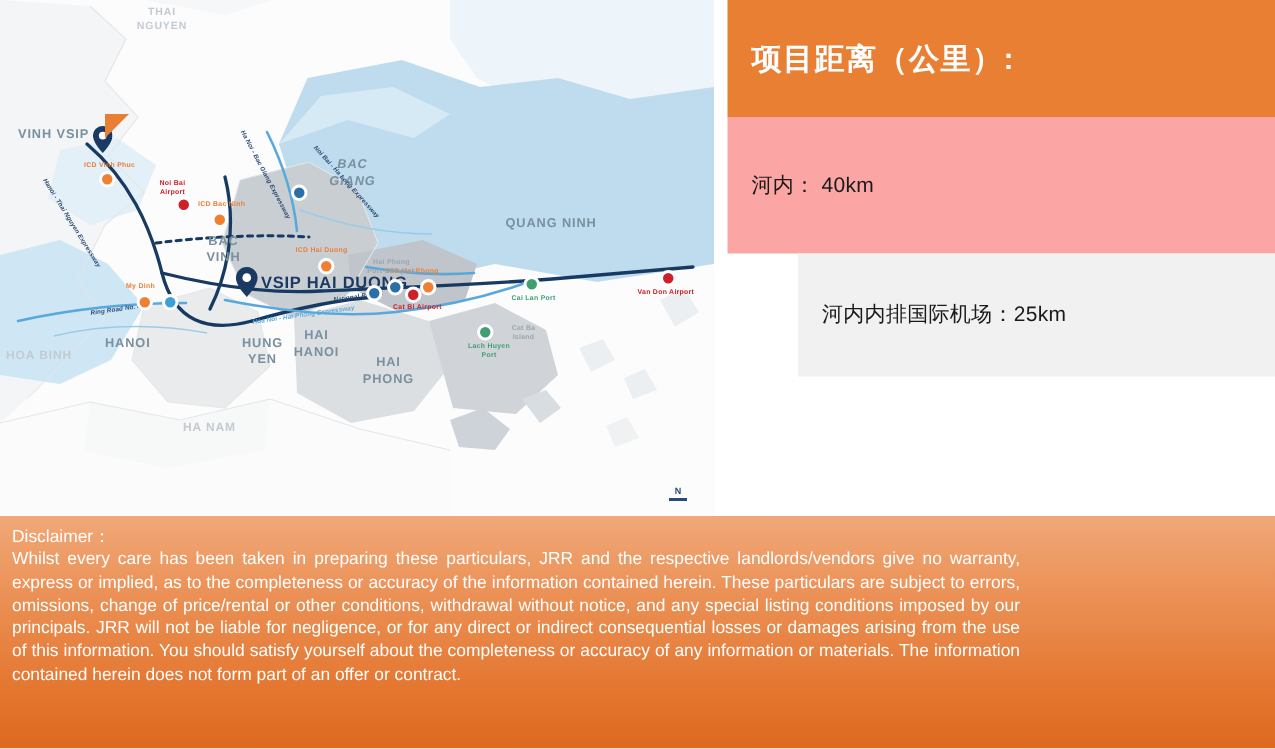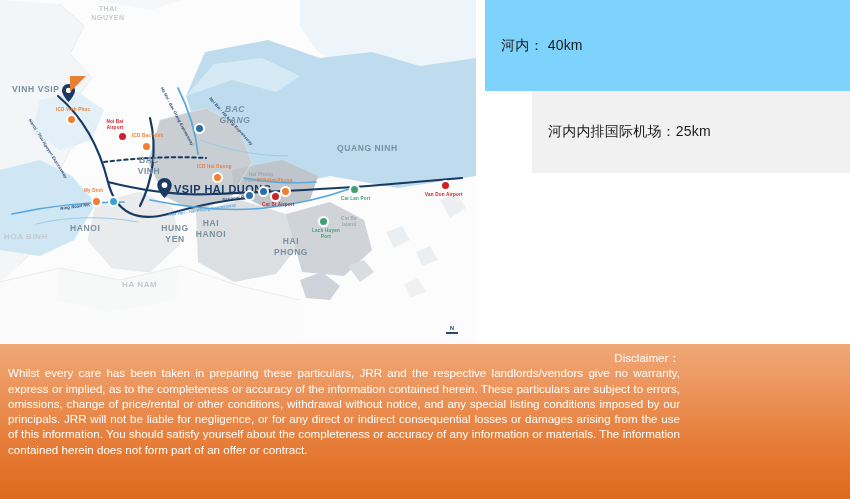--- a/index.html
+++ b/index.html
@@ -80,35 +80,35 @@
     width:100%; height:78px; background:#e97f33;
     display:flex; align-items:center; padding-left:16px;
   }
   #dist-header .h-text {
     color:#ffffff; font-size:20px; font-weight:bold; letter-spacing:1px;
   }
   .dist-row {
     width:100%; display:flex; align-items:center; padding-left:16px;
   }
   .dist-row .r-text { font-size:14px; color:#1a1a1a; letter-spacing:.2px; }
-  .row-a { background:#7dd3fc; }
+  .row-a { background:#fca5a5; }
   .row-b { background:#f1f1f1; }
 
   
   #disclaimer {
     position:absolute; left:0; top:344px; width:850px; height:155px;
     background: linear-gradient(to bottom, #f0a878 0%, #eb9055 35%, #e4762f 75%, #dd6a1e 100%);
     overflow:hidden;
   }
   #disc-text {
     position:absolute; left:8px; top:6px; width:672px;
     color:#ffffff; font-size:11.6px; line-height:15.3px;
     text-align: justify;
   }
-  #disc-title { display:block; text-align:right; }
+  #disc-title { display:block; text-align:left; }
   #disc-body  { display:block; text-align: justify; text-align-last: left; }
 </style>
 </head>
 <body>
 
 <div id="page">
 
   <div id="map-panel">
 
     <svg id="map-svg" viewBox="0 0 476 344">
@@ -177,21 +177,21 @@
       </g>
     </svg>
 
     <div class="map-label lbl-province" style="left:12px; top:84px;">VINH VSIP</div>
     <div class="map-label lbl-province" style="left:213px; top:104px; width:44px; line-height:11px; white-space:normal;font-style:italic;">BAC GIANG</div>
     <div class="map-label lbl-province" style="left:130px; top:155px; width:38px; line-height:11px; white-space:normal;">BAC VINH</div>
     <div class="map-label lbl-province" style="left:337px; top:143px;">QUANG NINH</div>
     <div class="map-label lbl-province" style="left:70px; top:223px;">HANOI</div>
     <div class="map-label lbl-province" style="left:126px; top:223px; width:42px; line-height:11px; white-space:normal;margin-left:28px;">HUNG YEN</div>
     <div class="map-label lbl-province" style="left:190px; top:218px; width:42px; line-height:11px; white-space:normal;">HAI HANOI</div>
-    <div class="map-label lbl-province" style="left:238px; top:236px; width:42px; line-height:11px; white-space:normal;margin-left:32px;">HAI PHONG</div>
+    <div class="map-label lbl-province" style="left:238px; top:236px; width:42px; line-height:11px; white-space:normal;">HAI PHONG</div>
     <div class="map-label lbl-faint" style="left:122px; top:280px;">HA NAM</div>
     <div class="map-label lbl-faint" style="left:4px; top:232px;">HOA BINH</div>
     <div class="map-label lbl-faint" style="left:88px; top:4px; width:40px; line-height:9px; white-space:normal; font-size:7px;">THAI NGUYEN</div>
 
     <div class="map-label lbl-small lbl-orange" style="left:56px; top:107px;">ICD Vinh Phuc</div>
     <div class="map-label lbl-small lbl-red" style="left:100px; top:119px; width:30px; line-height:5.5px; white-space:normal;">Noi Bai Airport</div>
     <div class="map-label lbl-small lbl-orange" style="left:132px; top:133px;">ICD Bac Ninh</div>
     <div class="map-label lbl-small lbl-orange" style="left:197px; top:164px;">ICD Hai Duong</div>
     <div class="map-label lbl-small lbl-orange" style="left:258px; top:178px;">ICD Hai Phong</div>
     <div class="map-label lbl-small lbl-gray" style="left:244px; top:172px; width:34px; line-height:5.5px; white-space:normal;">Hai Phong Port Complex</div>
@@ -240,20 +240,23 @@
 
     <div id="callout-tail"></div>
 
     <div id="compass">
       <span class="n">N</span>
       <div class="bar"></div>
     </div>
   </div>
 
   <div id="dist-panel">
+    <div id="dist-header">
+      <span class="h-text">项目距离（公里）:</span>
+    </div>
     <div class="dist-row row-a" style="height:91px;">
       <span class="r-text">河内： 40km</span>
     </div>
     <div class="dist-row row-b" style="height:82px;margin-left:47px;">
       <span class="r-text">河内内排国际机场：25km</span>
     </div>
   </div>
 
   <div id="disclaimer">
     <div id="disc-text">

